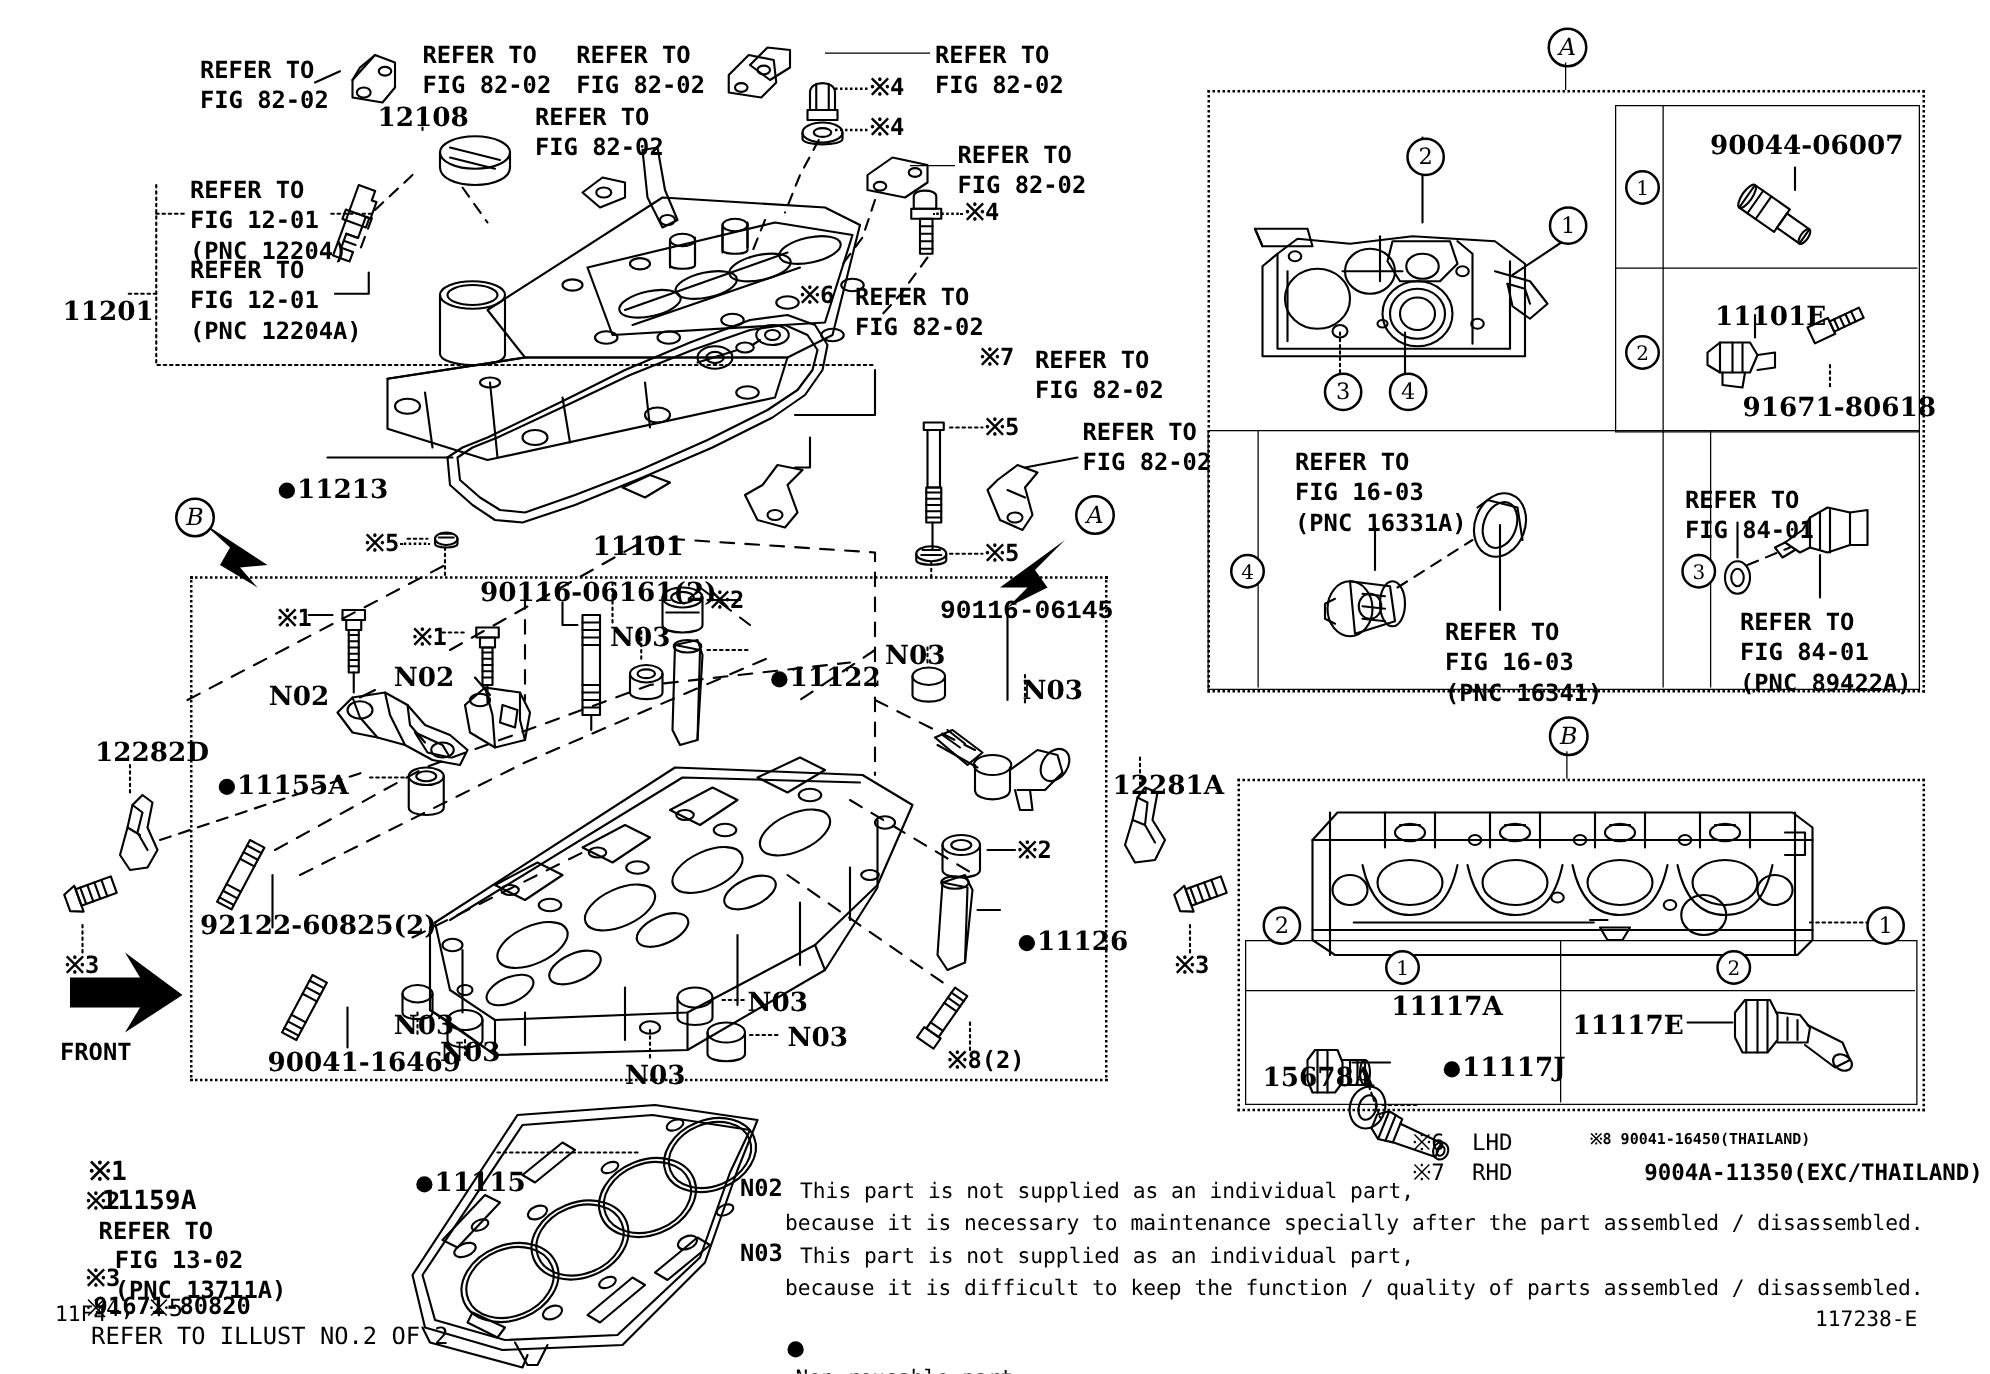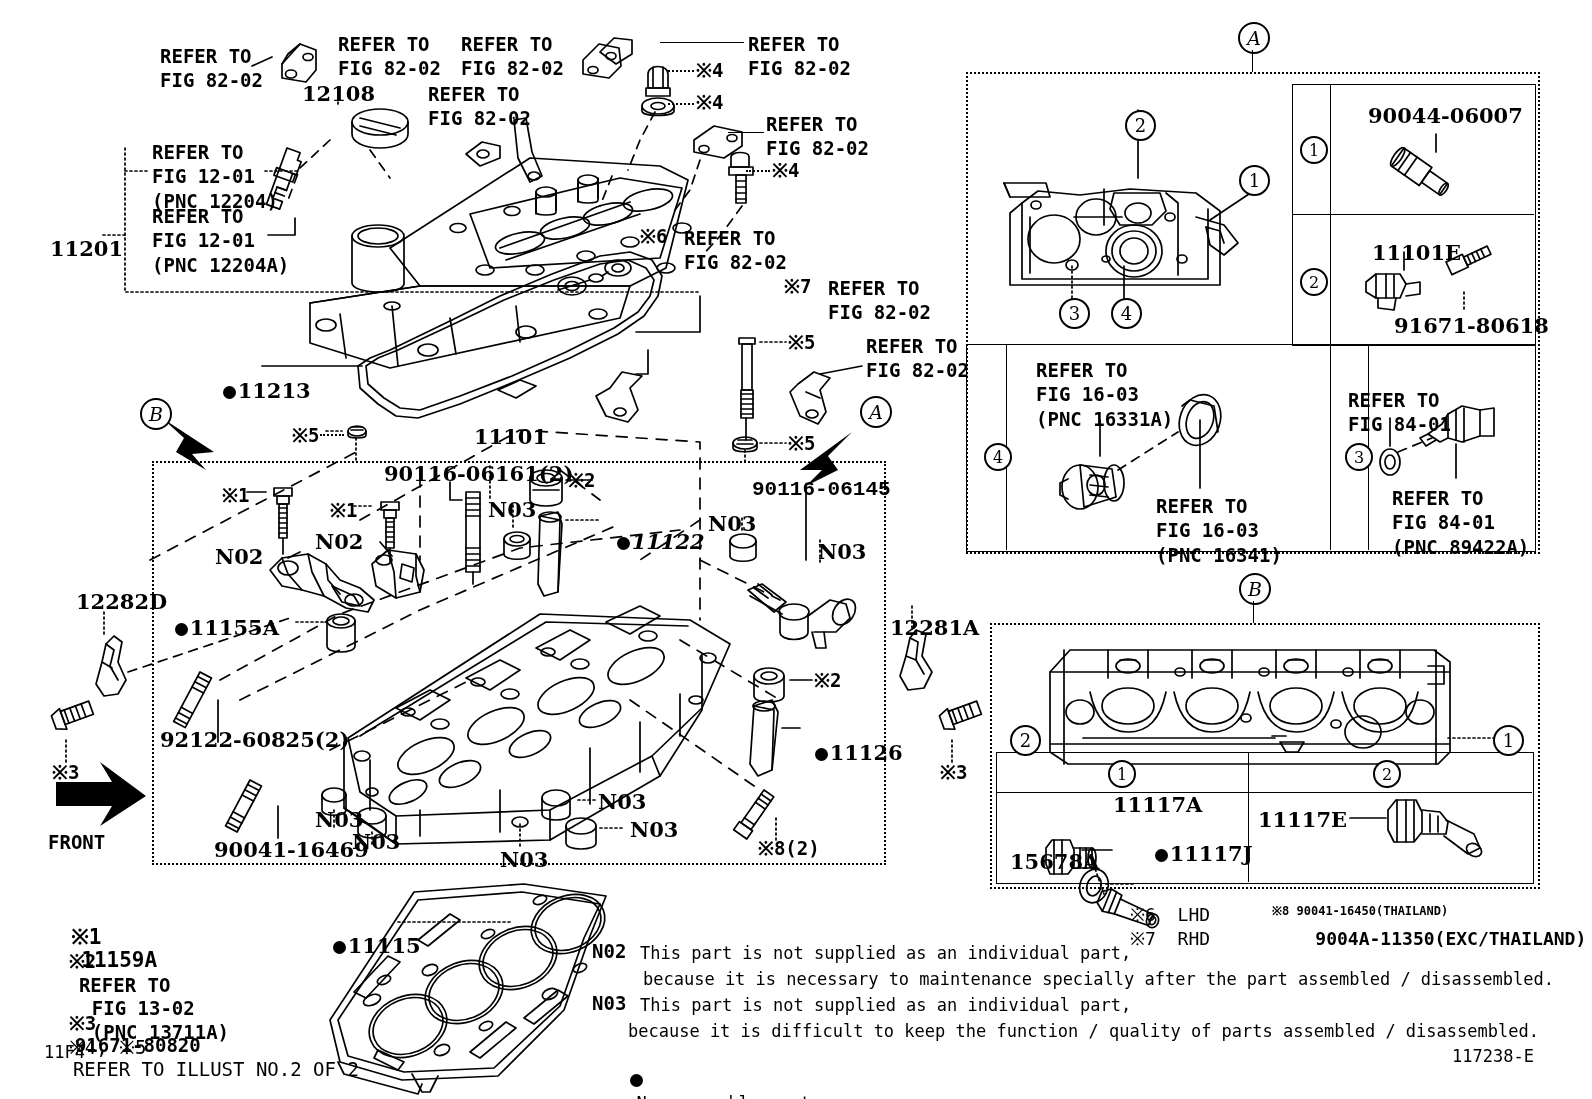--- a/index.html
+++ b/index.html
@@ -789,21 +789,21 @@
 <div class="lbl pnum" style="left:315px;top:530px;">N02</div>
 <div class="lbl pnum" style="left:488px;top:498px;">N03</div>
 <div class="lbl pnum" style="left:708px;top:512px;">N03</div>
 <div class="lbl pnum" style="left:818px;top:540px;">N03</div>
 <div class="lbl pnum" style="left:315px;top:808px;">N03</div>
 <div class="lbl pnum" style="left:352px;top:830px;">N03</div>
 <div class="lbl pnum" style="left:598px;top:790px;">N03</div>
 <div class="lbl pnum" style="left:630px;top:818px;">N03</div>
 <div class="lbl pnum" style="left:500px;top:848px;">N03</div>
 
-<div class="lbl pnum" style="left:602px;top:506px;font-style:italic;">
+<div class="lbl pnum" style="left:602px;top:506px;">
   <span class="dot"></span><span>11122</span>
 </div>
 <div class="lbl pnum" style="left:752px;top:478px;font-family:Liberation Mono, monospace;">90116-06145</div>
 <div class="lbl pnum" style="left:160px;top:592px;">
   <span class="dot"></span><span>11155A</span>
 </div>
 <div class="lbl pnum" style="left:76px;top:590px;">12282D</div>
 <div class="lbl pnum" style="left:160px;top:728px;">92122-60825(2)</div>
 <div class="lbl pnum" style="left:214px;top:838px;">90041-16469</div>
 <div class="lbl pnum" style="left:800px;top:717px;">
@@ -887,21 +887,21 @@
 </div>
 <div class="footer-id" style="left:44px;top:1042px;">11F4</div>
 
 <div class="lbl mono" style="left:1130px;top:905px;font-size:18px;font-weight:normal;">※6  LHD</div>
 <div class="lbl mono" style="left:1130px;top:929px;font-size:18px;font-weight:normal;">※7  RHD</div>
 <div class="lbl mono" style="left:1272px;top:905px;font-size:12px;">※8 90041-16450(THAILAND)</div>
 <div class="lbl mono" style="left:1272px;top:929px;font-size:18px;">    9004A-11350(EXC/THAILAND)</div>
 
 <div class="lbl notelabel" style="left:592px;top:941px;">N02</div>
 <div class="lbl note" style="left:640px;top:942px;">This part is not supplied as an individual part,</div>
-<div class="lbl note" style="left:628px;top:968px;margin-left:15px;">because it is necessary to maintenance specially after the part assembled / disassembled.</div>
+<div class="lbl note" style="left:628px;top:968px;">because it is necessary to maintenance specially after the part assembled / disassembled.</div>
 <div class="lbl notelabel" style="left:592px;top:993px;">N03</div>
 <div class="lbl note" style="left:640px;top:994px;">This part is not supplied as an individual part,</div>
 <div class="lbl note" style="left:628px;top:1020px;">because it is difficult to keep the function / quality of parts assembled / disassembled.</div>
 <div class="lbl note" style="left:610px;top:1046px;">
   <span class="dot"></span>
   <span style="margin-left:6px;">Non-reusable part</span>
 </div>
 
 <div class="footer-id" style="left:1452px;top:1046px;">117238-E</div>
 

